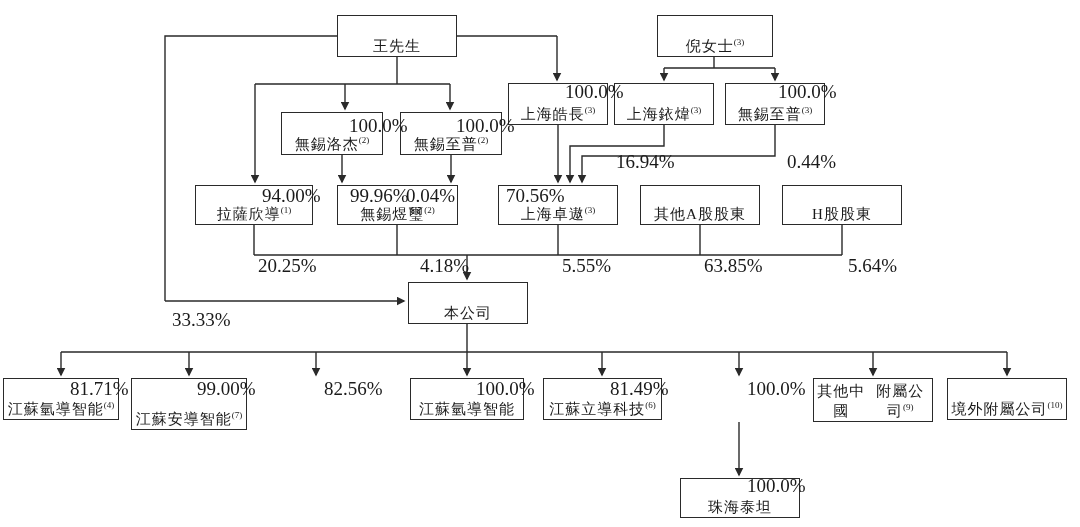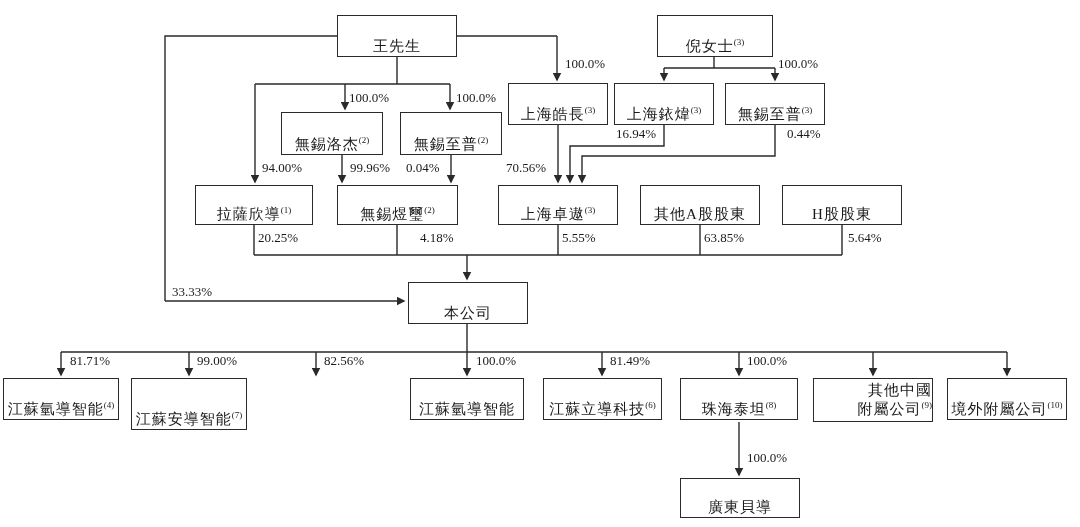--- a/index.html
+++ b/index.html
@@ -8,23 +8,23 @@
     font-family:"Liberation Serif","DejaVu Serif",serif;color:#1a1a1a;overflow:hidden;
   }
   #wires{position:absolute;left:0;top:0;width:1080px;height:527px;}
   .node{
     position:absolute;box-sizing:border-box;border:1.4px solid #2a2a2a;background:#fff;
     display:flex;align-items:flex-end;justify-content:center;text-align:center;
     font-size:15px;line-height:1.25;letter-spacing:1px;
   }
   .node sup{font-size:9px;letter-spacing:0;line-height:0;}
   .pct{
-    position:absolute;font-size:13px;letter-spacing:0;white-space:nowrap;
+    position:absolute;font-size:19px;letter-spacing:0;white-space:nowrap;margin-top:25px;
   }
-  .two-line{flex-direction:column;line-height:1.3;}
+  .two-line{line-height:1.3;}
 </style>
 </head>
 <body>
 
 <div id="stage">
 
   <svg id="wires" width="1080" height="527" viewBox="0 0 1080 527">
     <defs>
       <marker id="arr" markerUnits="userSpaceOnUse" markerWidth="9" markerHeight="9" refX="7.5" refY="4.5" orient="auto">
         <path d="M0,0 L9,4.5 L0,9 z" fill="#2a2a2a"></path>
@@ -112,33 +112,30 @@
   </div>
   <div class="node" style="left:131px;top:378px;width:116px;height:52px">
     <span><span>江蘇安導智能</span><sup>(7)</sup></span>
   </div>
   <div class="node" style="left:410px;top:378px;width:114px;height:42px">
     <span><span>江蘇氫導智能</span></span>
   </div>
   <div class="node" style="left:543px;top:378px;width:119px;height:42px">
     <span><span>江蘇立導科技</span><sup>(6)</sup></span>
   </div>
-  <div class="node" style="left:680px;top:378px;width:118px;height:42px">
-    <span><span>珠海泰坦</span><sup>(8)</sup></span>
-  </div>
   <div class="node two-line" style="left:813px;top:378px;width:120px;height:44px">
     <span>其他中國</span>
     <span><span>附屬公司</span><sup>(9)</sup></span>
   </div>
   <div class="node" style="left:947px;top:378px;width:120px;height:42px">
     <span><span>境外附屬公司</span><sup>(10)</sup></span>
   </div>
 
   <div class="node" style="left:680px;top:478px;width:120px;height:40px">
-    <span><span>廣東貝導</span></span>
+    <span><span>珠海泰坦</span></span>
   </div>
 
   <div class="pct" style="left:349px;top:90px">100.0%</div>
   <div class="pct" style="left:456px;top:90px">100.0%</div>
   <div class="pct" style="left:565px;top:56px">100.0%</div>
   <div class="pct" style="left:778px;top:56px">100.0%</div>
   <div class="pct" style="left:262px;top:160px">94.00%</div>
   <div class="pct" style="left:350px;top:160px">99.96%</div>
   <div class="pct" style="left:406px;top:160px">0.04%</div>
   <div class="pct" style="left:506px;top:160px">70.56%</div>

